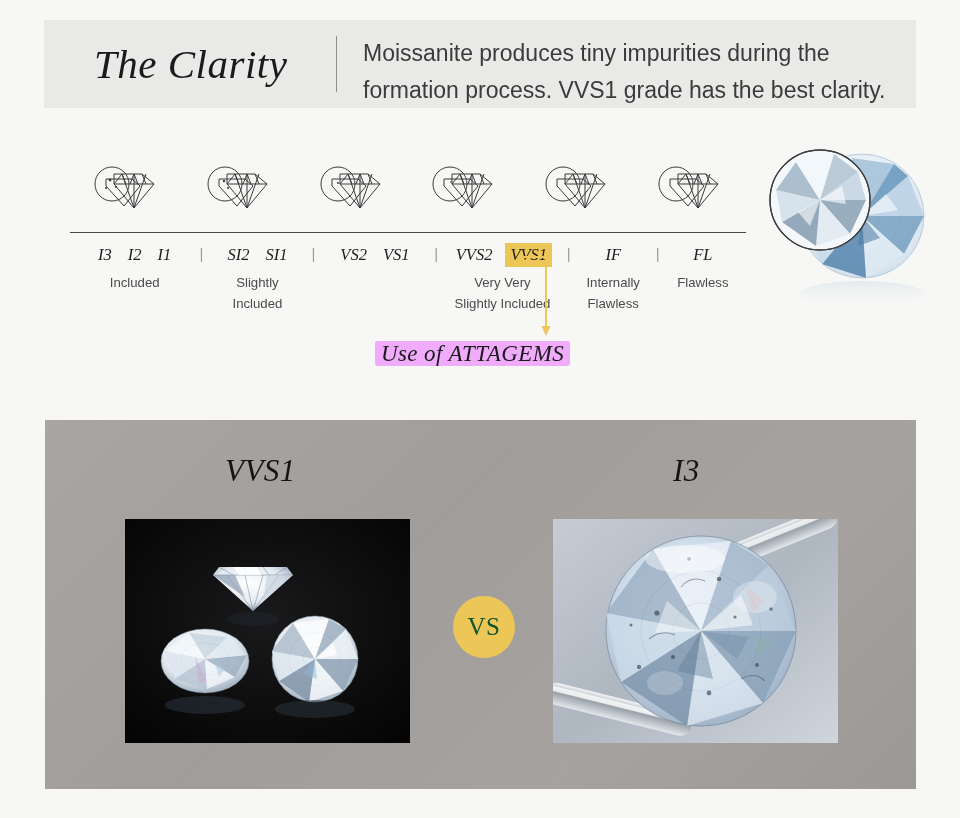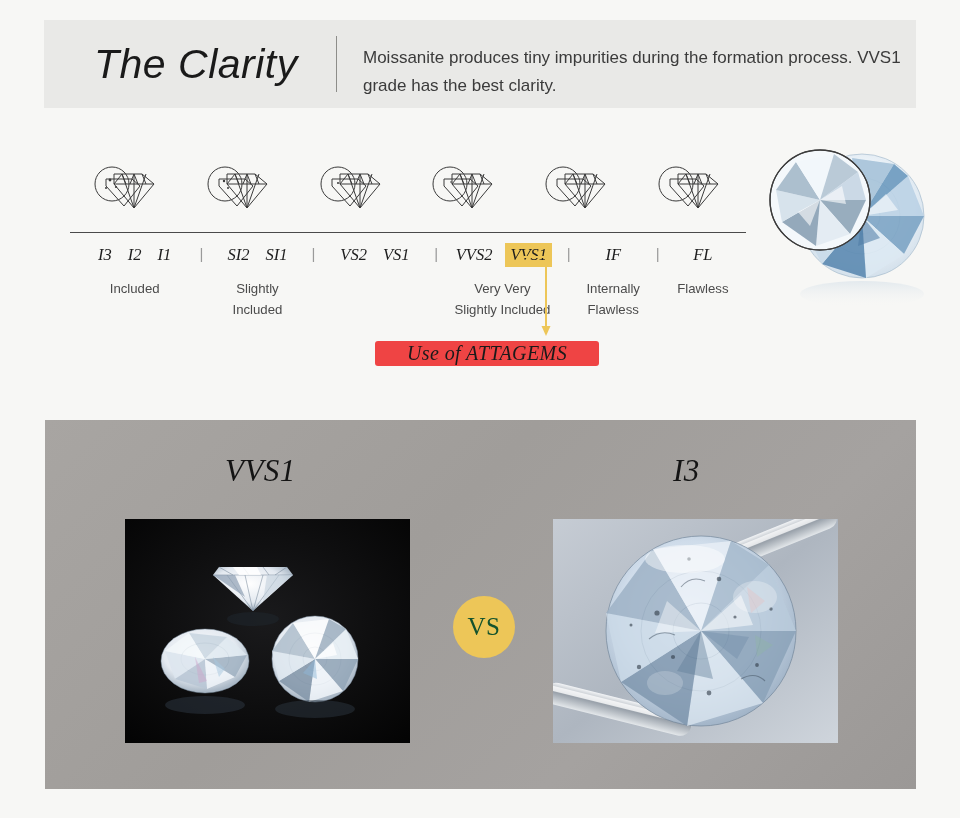--- a/index.html
+++ b/index.html
@@ -12,36 +12,36 @@
   .page { position:relative; width:960px; height:818px; }
 
   
   .header-band {
     position:absolute; left:44px; top:20px;
     width:872px; height:88px;
     background:#e9e9e7;
     display:flex; align-items:center;
   }
   .header-title {
-    font-family:Liberation Sans, sans-serif;
+    font-family:Liberation Serif, serif;
     font-style:italic;
     font-size:41px;
     color:#1a1a1a;
     letter-spacing:0.5px;
     padding-left:50px;
     width:292px;
     white-space:nowrap;
   }
   .header-divider {
     width:1px; height:56px; background:#8d8d8a;
     flex:0 0 1px;
   }
   .header-text {
     padding-left:26px;
-    font-size:17px;
+    font-size:23px;
     line-height:1.62;
     color:#3b3b3b;
     font-weight:300;
     max-width:576px;
     margin-top:16px;
   }
 
   
   .scale { position:absolute; left:0; top:140px; width:960px; height:240px; }
 
@@ -71,45 +71,45 @@
     color:#1d1d1d;
     white-space:nowrap;
     padding:1px 3px;
   }
   .grade-code.hl {
     background:#edc658;
     color:#1d1d1d;
     padding:2px 5px;
   }
   .grade-desc {
-    margin-top:10px;
+    margin-top:4px;
     font-size:13.2px;
     line-height:1.62;
     color:#4b4b4b;
     text-align:center;
     font-weight:300;
     white-space:pre-line;
   }
   .sep {
     font-size:15px; color:#9a9a9a; font-weight:300;
     align-self:flex-start; margin-top:3px;
   }
 
   
   .arrow-wrap { position:absolute; left:0; top:0; width:960px; height:240px; pointer-events:none; }
 
   .badge-attagems {
     position:absolute; left:375px; top:341px;
-    width:224px; height:25px;
-    background:#ef4444;
+    width:195px; height:25px;
+    background:#f0abfc;
     border-radius:3px;
     display:flex; align-items:center; justify-content:center;
     font-family:"Liberation Serif", serif;
     font-style:italic;
-    font-size:20px;
+    font-size:23px;
     color:#1a1a1a;
     letter-spacing:0.4px;
   }
 
   
   .hero-diamond { position:absolute; left:758px; top:142px; width:196px; height:175px; }
 
   
   .compare-panel {
     position:absolute; left:45px; top:420px;

